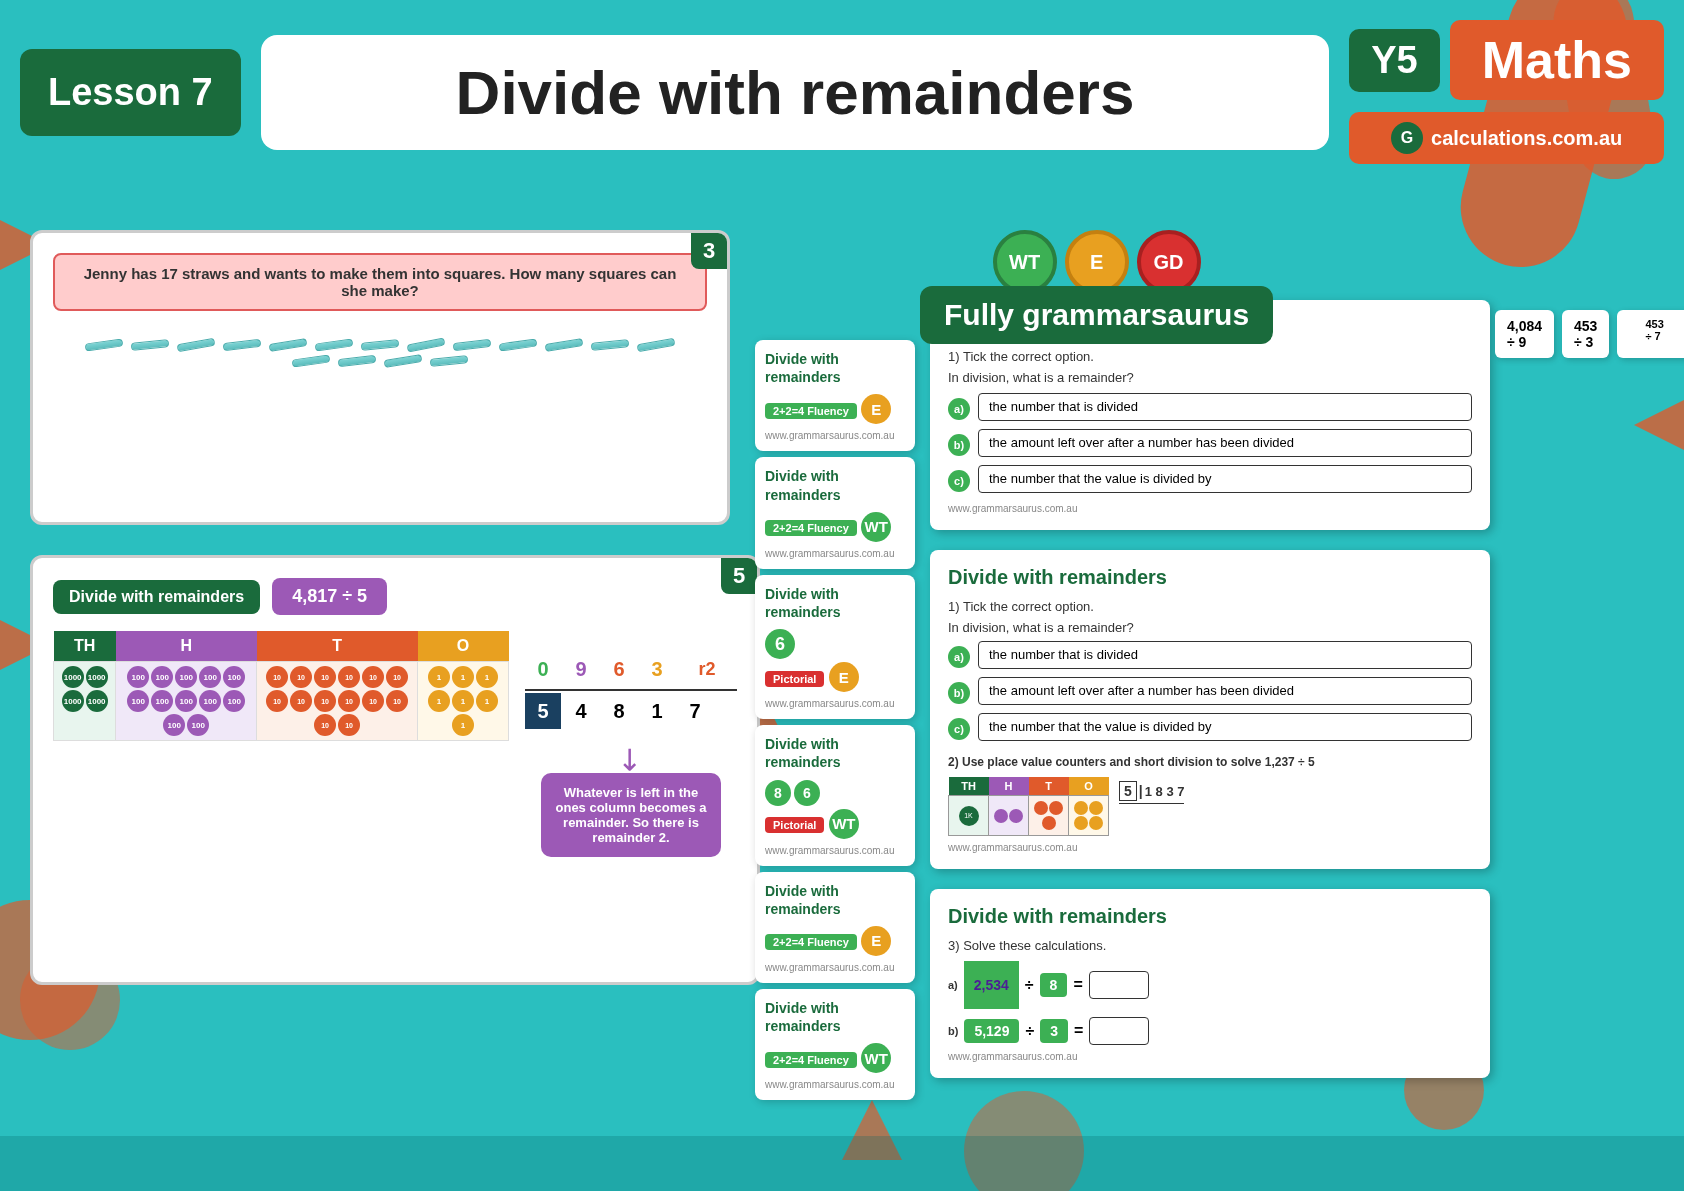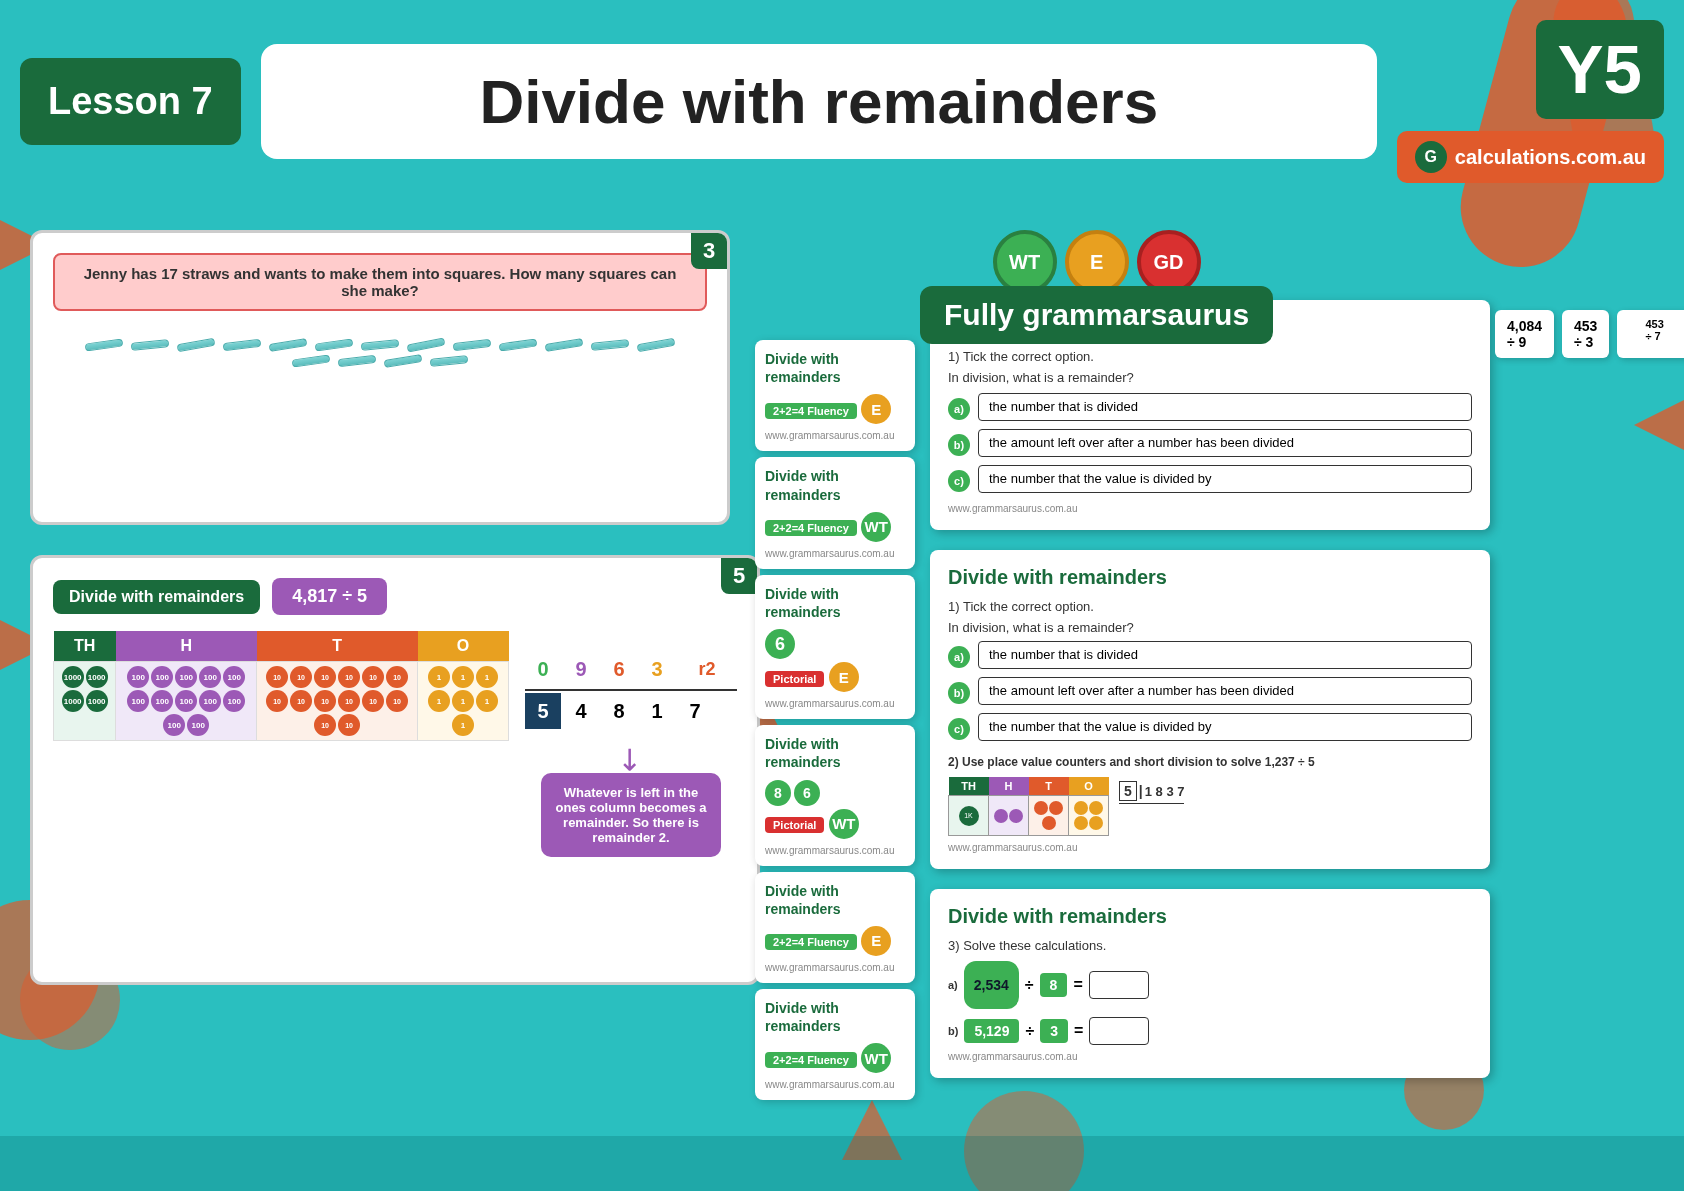--- a/index.html
+++ b/index.html
@@ -68,21 +68,21 @@
 
     .year-maths-row {
       display: flex;
       gap: 10px;
       align-items: center;
     }
 
     .year-badge {
       background-color: #1a6b3c;
       color: white;
-      font-size: 69px;
+      font-size: 38px;
       font-weight: 900;
       padding: 10px 22px;
       border-radius: 10px;
     }
 
     .maths-badge {
       background-color: #e05a2b;
       color: white;
       font-size: 52px;
       font-weight: 900;
@@ -390,20 +390,21 @@
 <div class="header">
   <div class="lesson-badge">
     <span>Lesson 7</span>
   </div>
   <div class="title-box">
     <h1>Divide with remainders</h1>
   </div>
   <div class="top-right">
     <div class="year-maths-row">
       <div class="year-badge">Y5</div>
+      <div class="maths-badge">Maths</div>
     </div>
     <div class="website-badge">
       <div class="website-icon">G</div>
       <span>calculations.com.au</span>
     </div>
   </div>
 </div>
 
 <div class="slide-panel slide-panel-1" style="position:absolute; top:230px; left:30px; width:700px;">
   <div class="slide-number">3</div>
@@ -699,21 +700,21 @@
 
     <div class="ws-website" style="margin-top:6px;">www.grammarsaurus.com.au</div>
   </div>
 
   <div class="ws-main-card">
     <div class="ws-main-title">Divide with remainders</div>
     <div class="ws-question">3) Solve these calculations.</div>
     <div style="display:flex; flex-direction:column; gap:8px; margin-top:8px;">
       <div style="display:flex; align-items:center; gap:6px;">
         <span style="font-size:11px; color:#333; font-weight:600;">a)</span>
-        <div style="background:#3cb054; color:#0f172a; font-size:14px; font-weight:900; padding:16px 10px; border-radius:12px;">2,534</div>
+        <div style="background:#3cb054; color:#4c1d95; font-size:14px; font-weight:900; padding:16px 10px; border-radius:0;">2,534</div>
         <span style="font-size:16px; font-weight:900;">÷</span>
         <div style="background:#3cb054; color:white; font-size:14px; font-weight:900; padding:4px 10px; border-radius:4px;">8</div>
         <span style="font-size:16px; font-weight:900;">=</span>
         <div style="border:1.5px solid #333; width:60px; height:28px; border-radius:4px;"></div>
       </div>
       <div style="display:flex; align-items:center; gap:6px;">
         <span style="font-size:11px; color:#333; font-weight:600;">b)</span>
         <div style="background:#3cb054; color:white; font-size:14px; font-weight:900; padding:4px 10px; border-radius:4px;">5,129</div>
         <span style="font-size:16px; font-weight:900;">÷</span>
         <div style="background:#3cb054; color:white; font-size:14px; font-weight:900; padding:4px 10px; border-radius:4px;">3</div>

